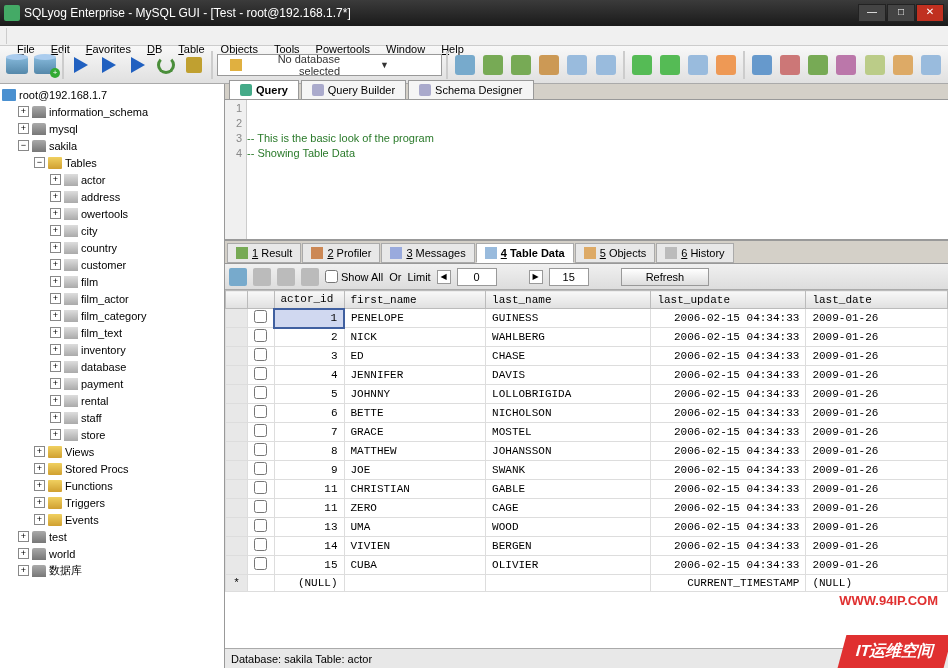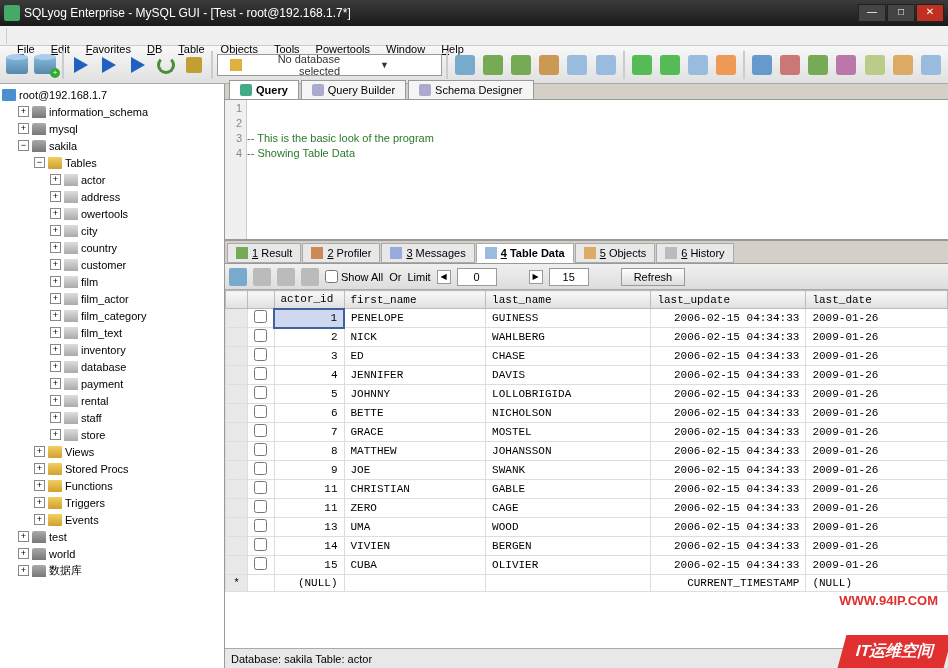--- a/index.html
+++ b/index.html
@@ -72,21 +72,21 @@
 .rtab { padding: 3px 8px; background: #e8e8e8; border: 1px solid #aaa; margin-right: 1px; display: flex; align-items: center; gap: 4px; cursor: pointer; }
 .rtab.active { background: #fff; font-weight: bold; border-bottom-color: #fff; }
 .rtab-ico { width: 12px; height: 12px; }
 .rtab u { text-decoration: underline; }
 
 
 .result-tb { height: 26px; background: linear-gradient(#f0f0f0, #ddd); display: flex; align-items: center; padding: 2px 4px; gap: 6px; border-bottom: 1px solid #aaa; }
 .rtb-btn { width: 18px; height: 18px; border-radius: 2px; cursor: pointer; }
 .rtb-check { display: flex; align-items: center; gap: 3px; }
 .rtb-input { width: 40px; height: 18px; border: 1px solid #999; background: #fff; text-align: center; }
-.rtb-refresh { padding: 2px 12px; border: 1px solid #999; background: linear-gradient(#fff, #ddd); cursor: pointer; }
+.rtb-refresh { padding: 2px 24px; border: 1px solid #999; background: linear-gradient(#fff, #ddd); cursor: pointer; }
 .nav-btn { width: 14px; height: 14px; border: 1px solid #999; background: #fff; display: flex; align-items: center; justify-content: center; font-size: 8px; cursor: pointer; }
 
 
 .grid-wrap { flex: 1; overflow: auto; background: #fff; }
 .grid { border-collapse: collapse; width: 100%; }
 .grid th { background: linear-gradient(#f8f8f8, #e0e0e0); border: 1px solid #bbb; padding: 2px 6px; text-align: left; font-weight: normal; font-family: 'Courier New', monospace; font-size: 11px; height: 18px; }
 .grid td { border: 1px solid #ddd; padding: 1px 6px; font-family: 'Courier New', monospace; font-size: 11px; height: 17px; }
 .rowhead { width: 22px; background: #e8e8e8; text-align: center; }
 .colcheck { width: 22px; text-align: center; }
 .col-id { text-align: right; width: 70px; }

